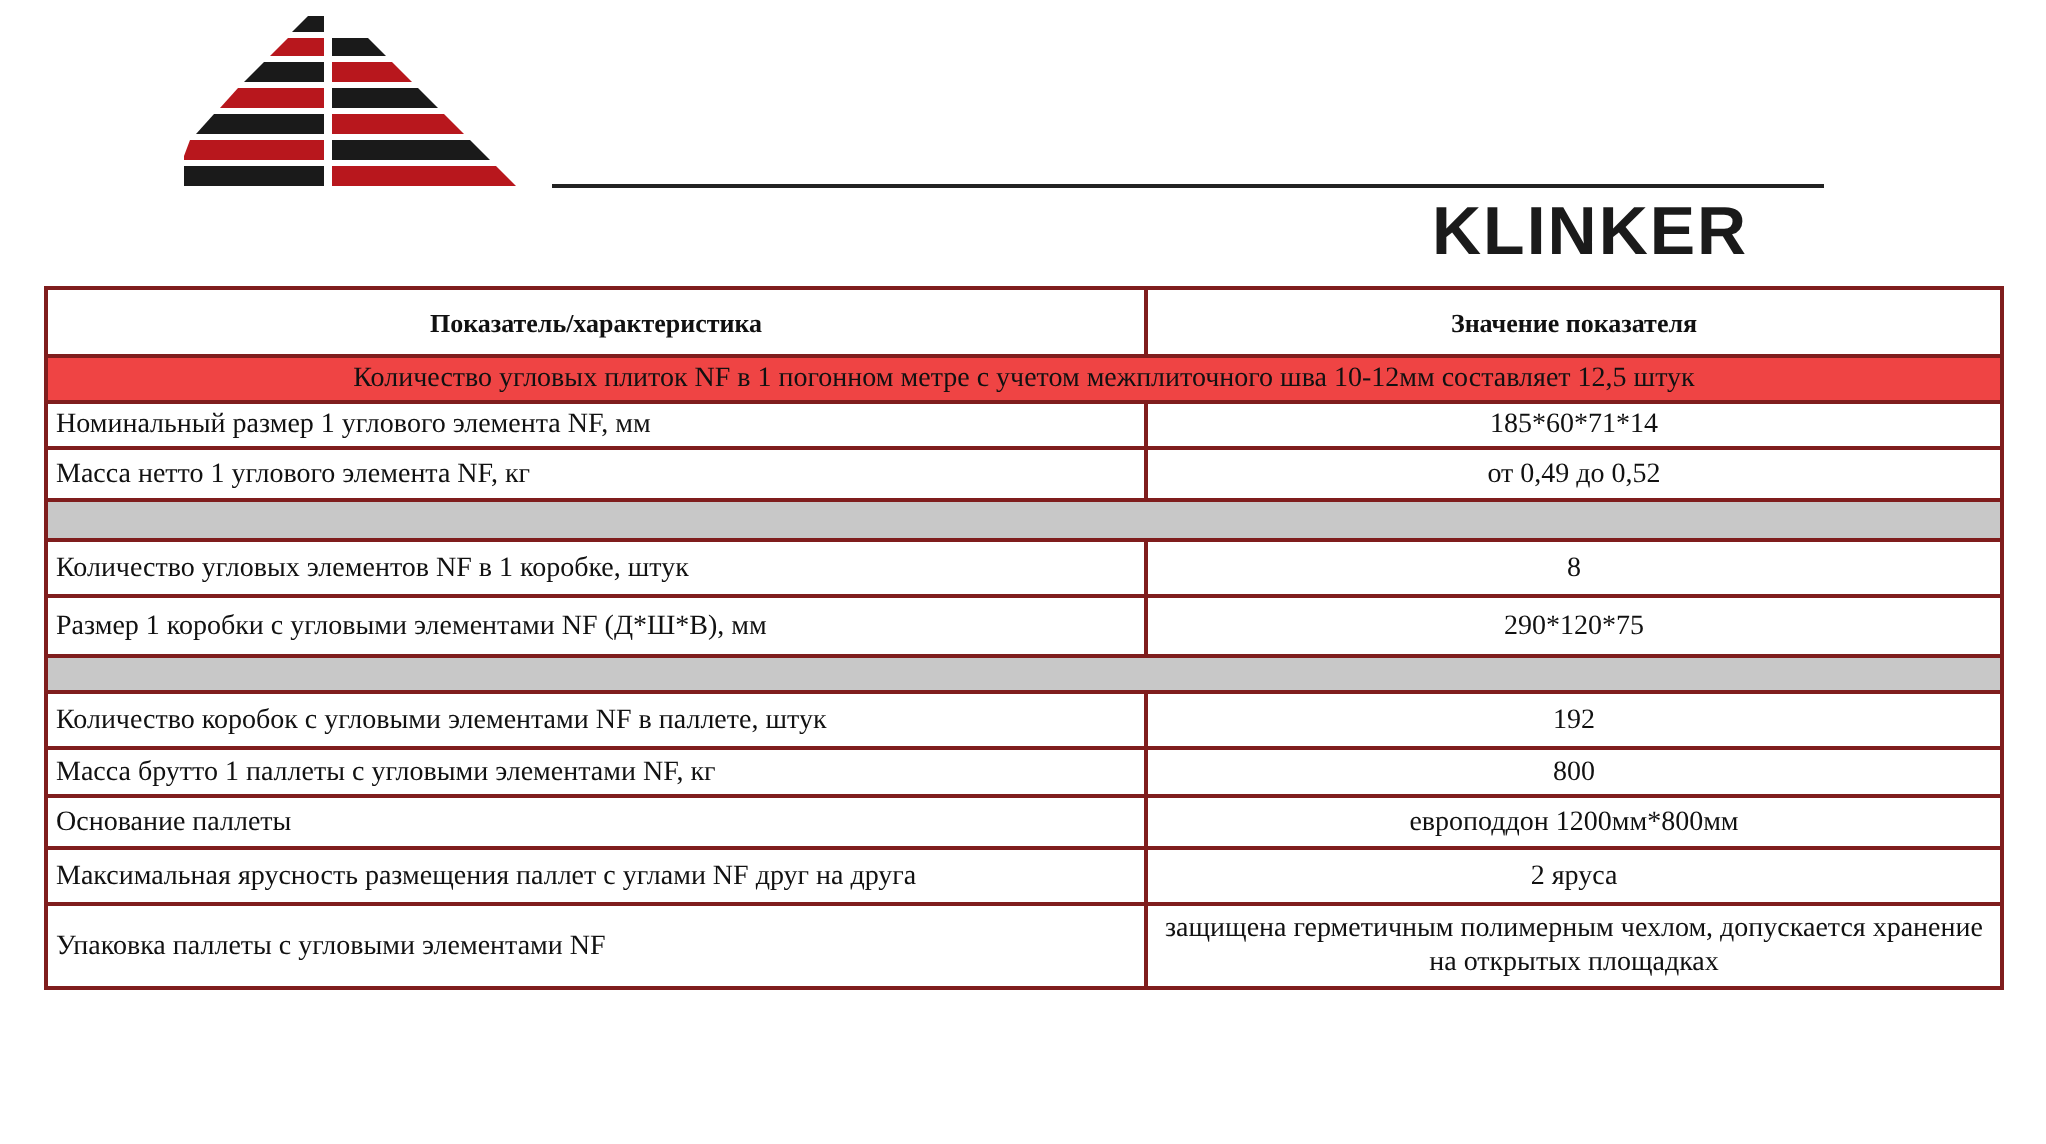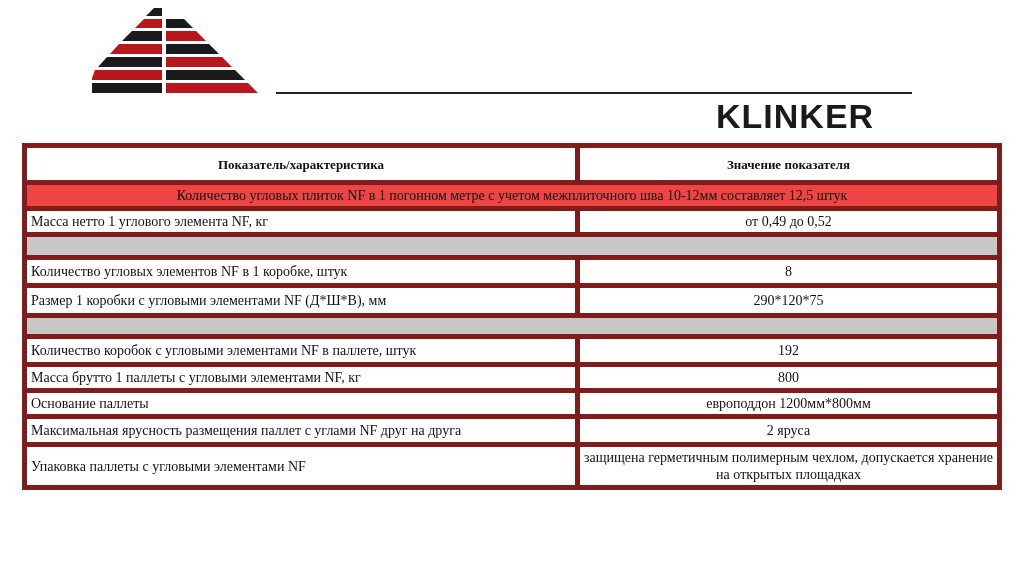--- a/index.html
+++ b/index.html
@@ -3,21 +3,21 @@
 <meta charset="utf-8">
 <style>
   html, body { margin: 0; padding: 0; background: #ffffff; }
   body { width: 1023px; height: 572px; position: relative; overflow: hidden; font-family: "Liberation Serif", serif; color: #111; }
   .logo-area { position: absolute; left: 0; top: 0; width: 1023px; height: 140px; }
   .triangle { position: absolute; left: 92px; top: 6px; width: 182px; height: 88px; }
   .brand { position: absolute; left: 278px; top: 4px; font-family: "Liberation Sans", sans-serif; font-weight: bold; font-size: 76px; letter-spacing: 4px; color: #1a1a1a; line-height: 90px; }
   .brand-line { position: absolute; left: 276px; top: 92px; width: 636px; height: 2px; background: #222; }
   .sub { position: absolute; left: 716px; top: 96px; font-family: "Liberation Sans", sans-serif; font-weight: bold; font-size: 34px; letter-spacing: 1px; color: #1a1a1a; line-height: 40px; }
   table.spec { position: absolute; left: 22px; top: 143px; width: 980px; border-collapse: collapse; font-size: 14px; }
-  table.spec td { border: 5px solid #7f1d1d; padding: 2px 4px; line-height: 17px; }
+  table.spec td { border: 2px solid #7f1d1d; padding: 2px 4px; line-height: 17px; }
   td.lc { width: 540px; text-align: left; }
   td.rc { text-align: center; }
   tr.head td { font-weight: bold; font-size: 13px; text-align: center; height: 28px; }
   tr.gray td { background: #ef4444; text-align: center; }
   tr.sep td { background: #c8c8c8; height: 14px; padding: 0; }
 </style>
 </head>
 <body>
 
 <div class="logo-area">
@@ -41,20 +41,24 @@
 </div>
 
 <table class="spec">
   <tbody>
       <tr class="head">
     <td class="lc">Показатель/характеристика</td>
     <td class="rc">Значение показателя</td>
   </tr>
   <tr class="gray">
     <td colspan="2">Количество угловых плиток NF в 1 погонном метре с учетом межплиточного шва 10-12мм составляет 12,5 штук</td>
+  </tr>
+  <tr>
+    <td class="lc">Номинальный размер 1 углового элемента NF, мм</td>
+    <td class="rc">185*60*71*14</td>
   </tr>
   <tr style="height:26px">
     <td class="lc">Масса нетто 1 углового элемента NF, кг</td>
     <td class="rc">от 0,49 до 0,52</td>
   </tr>
   <tr class="sep">
         <td colspan="2" style="height:18px"></td>
       </tr>
   <tr style="height:28px">
     <td class="lc">Количество угловых элементов NF в 1 коробке, штук</td>

